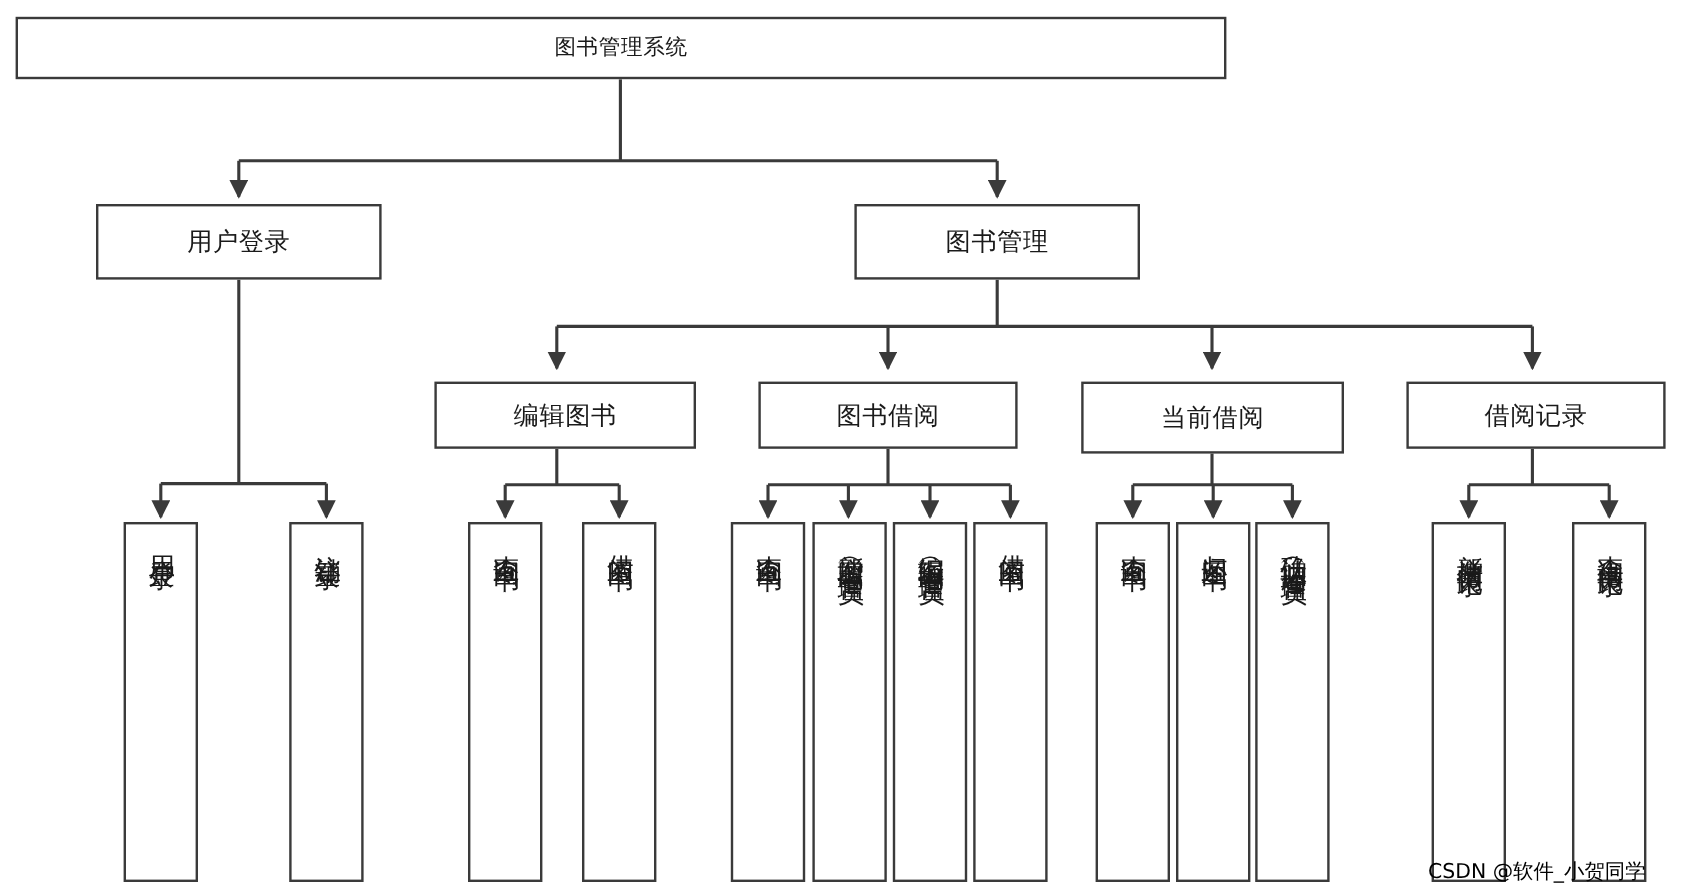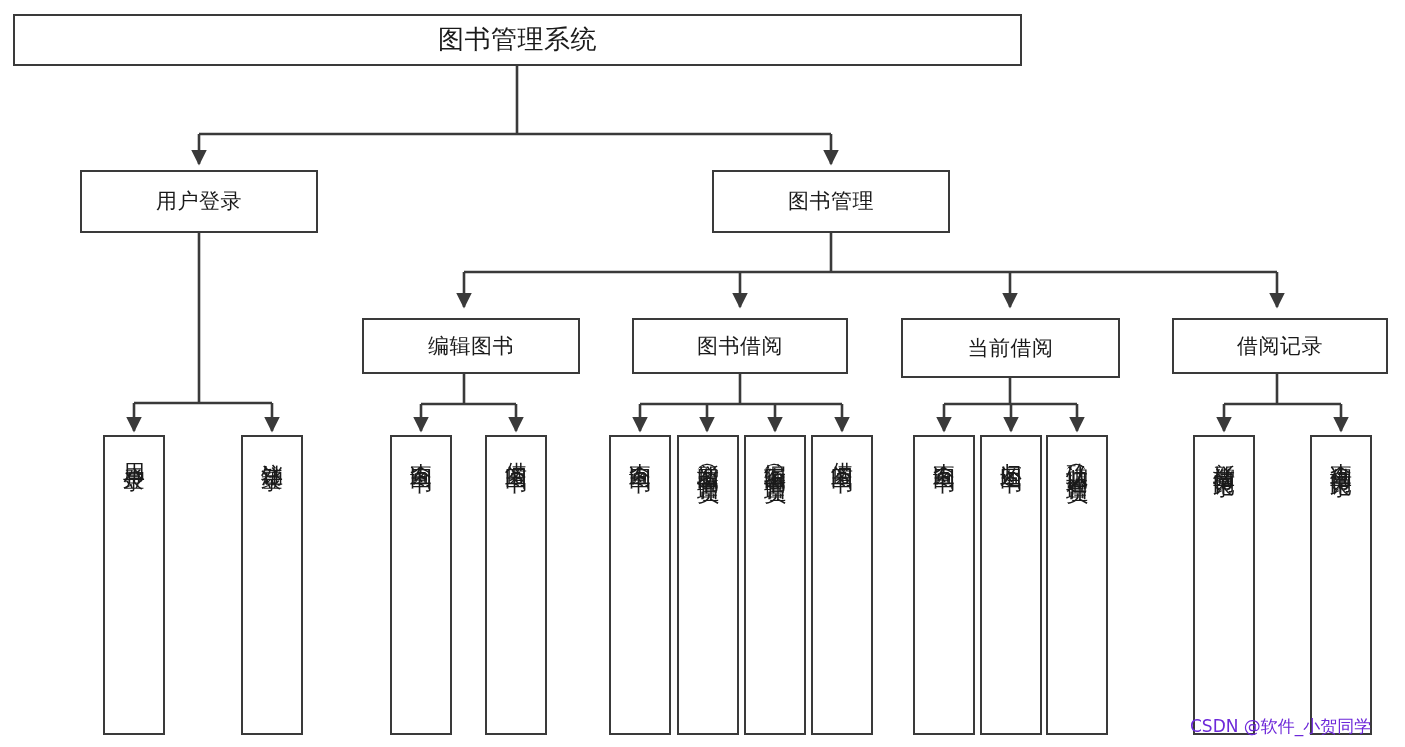--- a/index.html
+++ b/index.html
@@ -39,39 +39,38 @@
     color: #1a1a1a;
     text-align: center;
     letter-spacing: 0.5px;
     line-height: 1.18;
     white-space: pre;
   }
   .node.horizontal .node-label {
     font-size: 21px;
   }
   .node.root .node-label {
-    font-size: 26px;
-    font-family: Liberation Serif, serif;
+    font-size: 18px;
   }
   .node.vertical {
     align-items: flex-start;
     justify-content: center;
     padding-top: 8px;
   }
   .node.vertical .node-label {
     writing-mode: vertical-rl;
     text-orientation: upright;
     font-size: 22px;
     letter-spacing: 3px;
     line-height: 1;
     display: block;
   }
   .watermark {
     position: absolute;
-    color: #6d28d9;
+    color: #000000;
     font-size: 17px;
     z-index: 5;
     white-space: nowrap;
     pointer-events: none;
   }
 </style>
 </head>
 <body>
 
 <div id="diagram-root">

